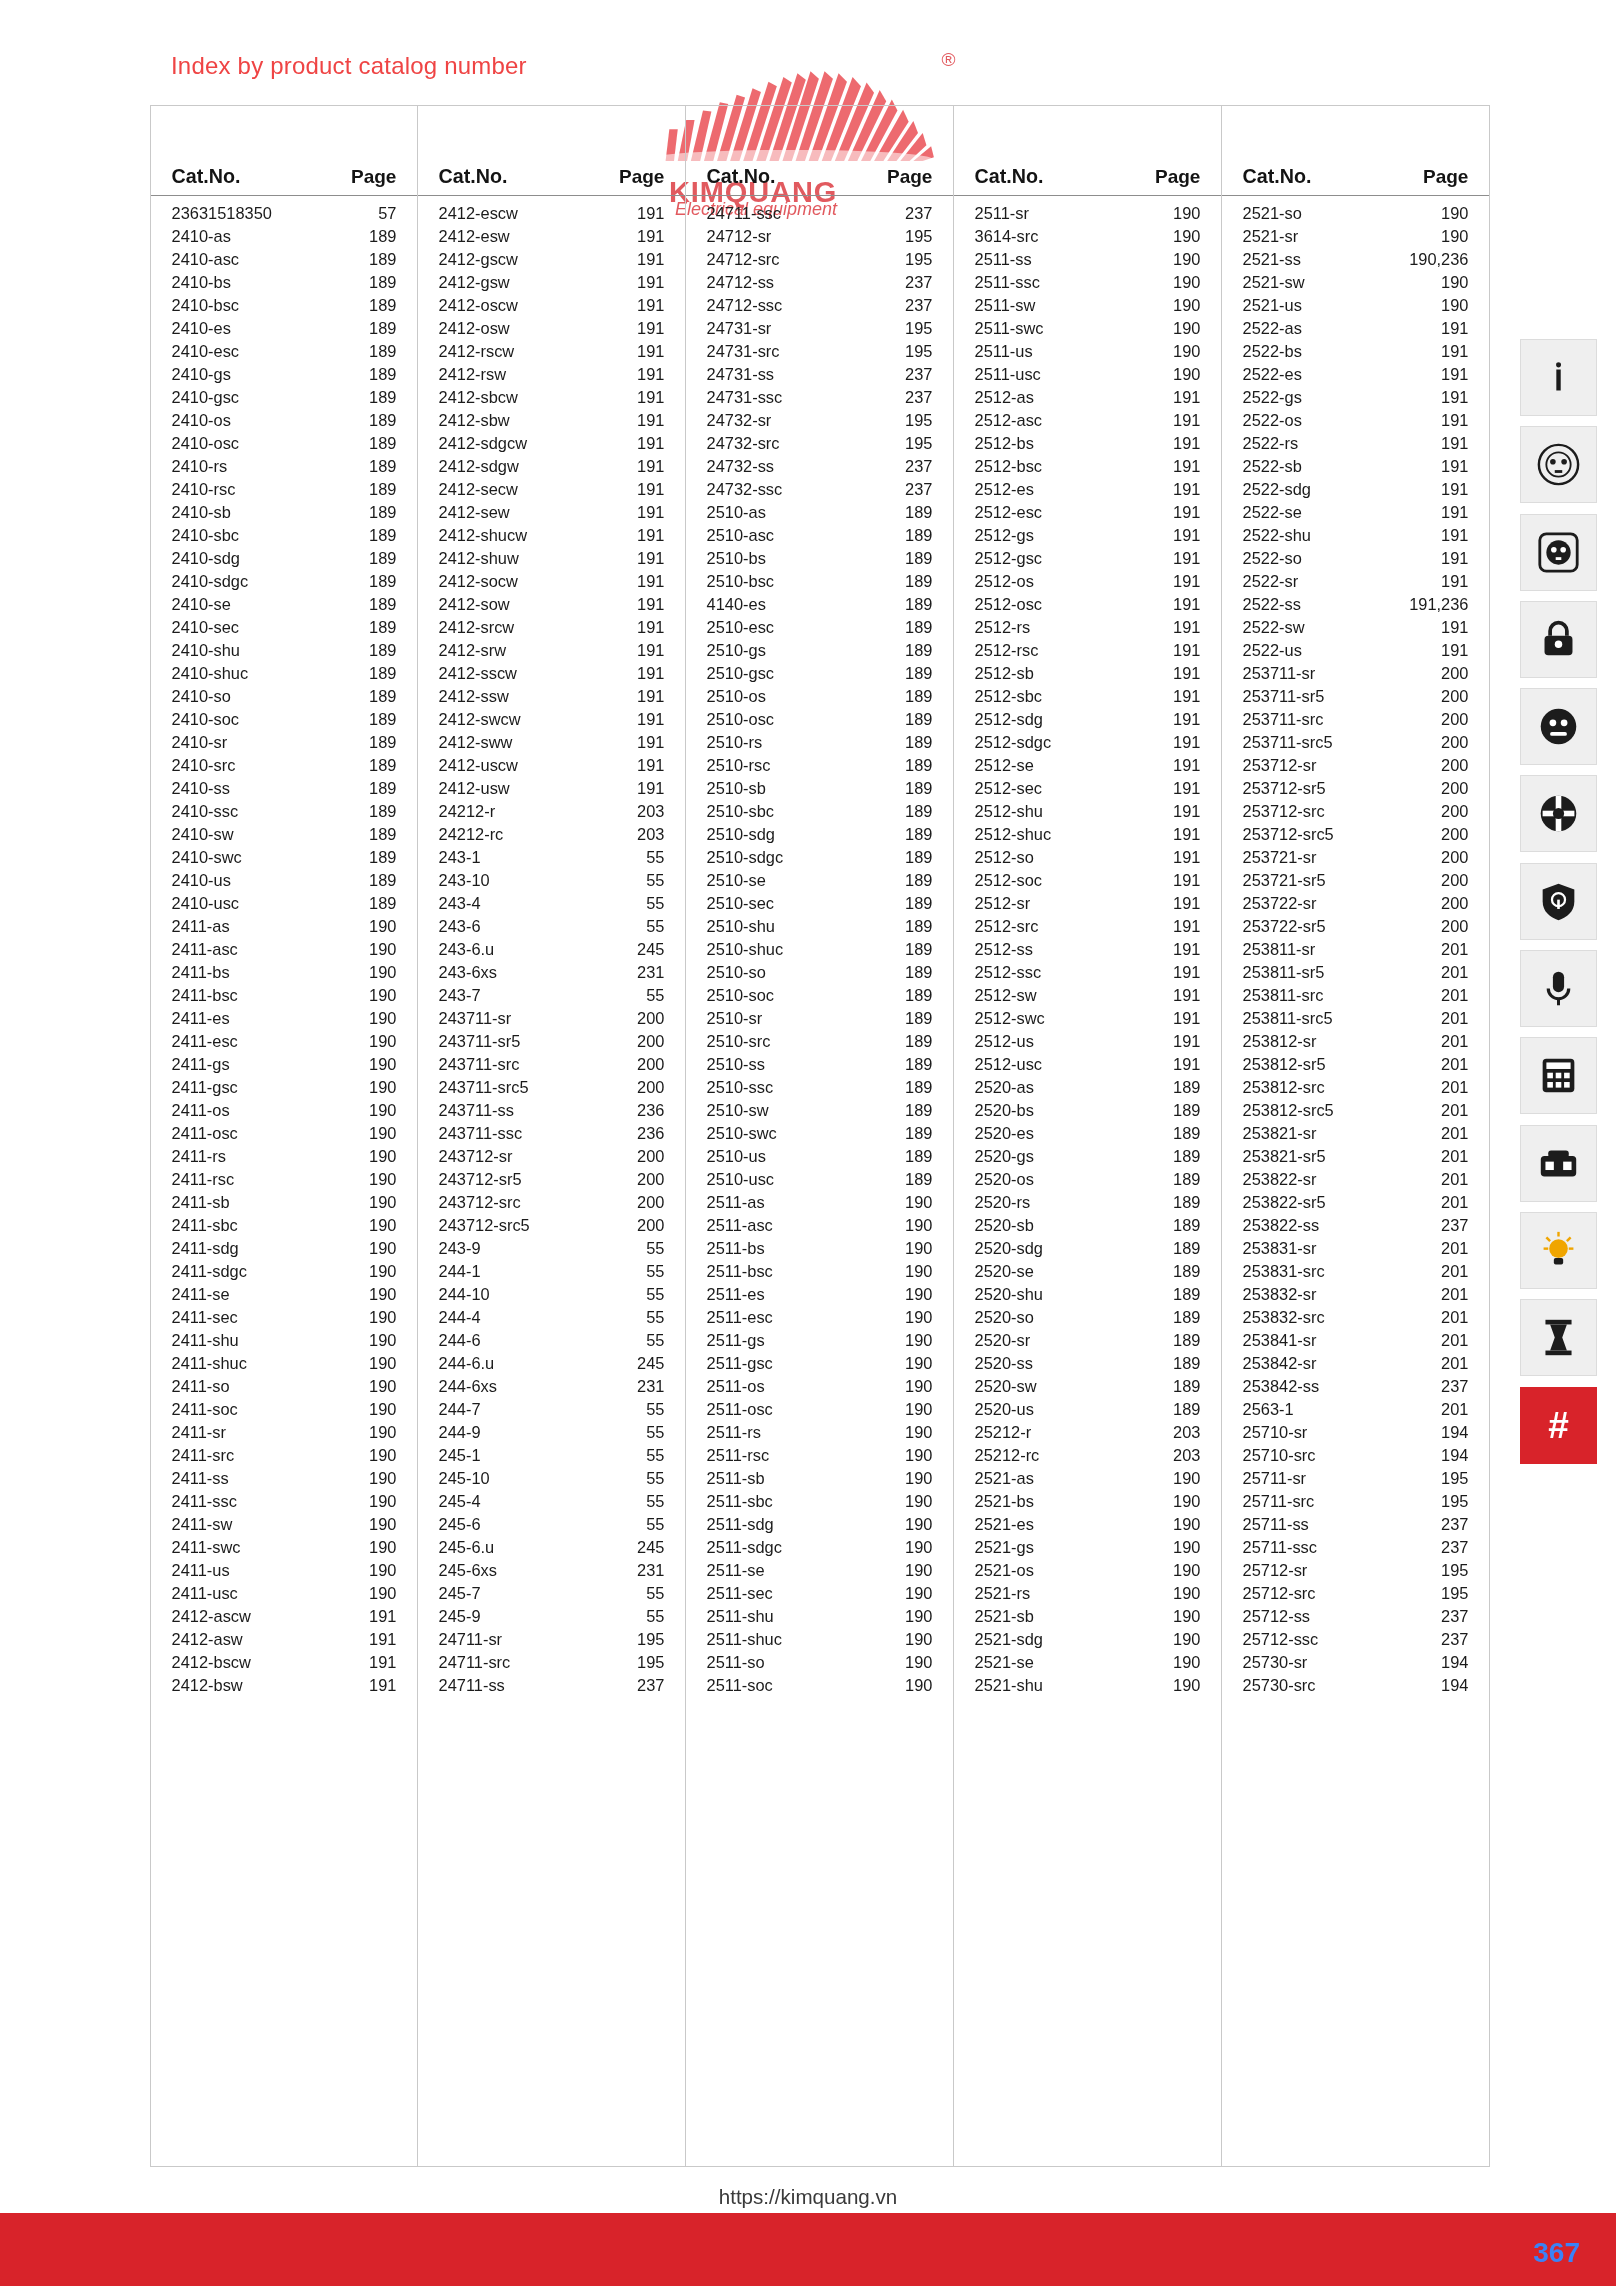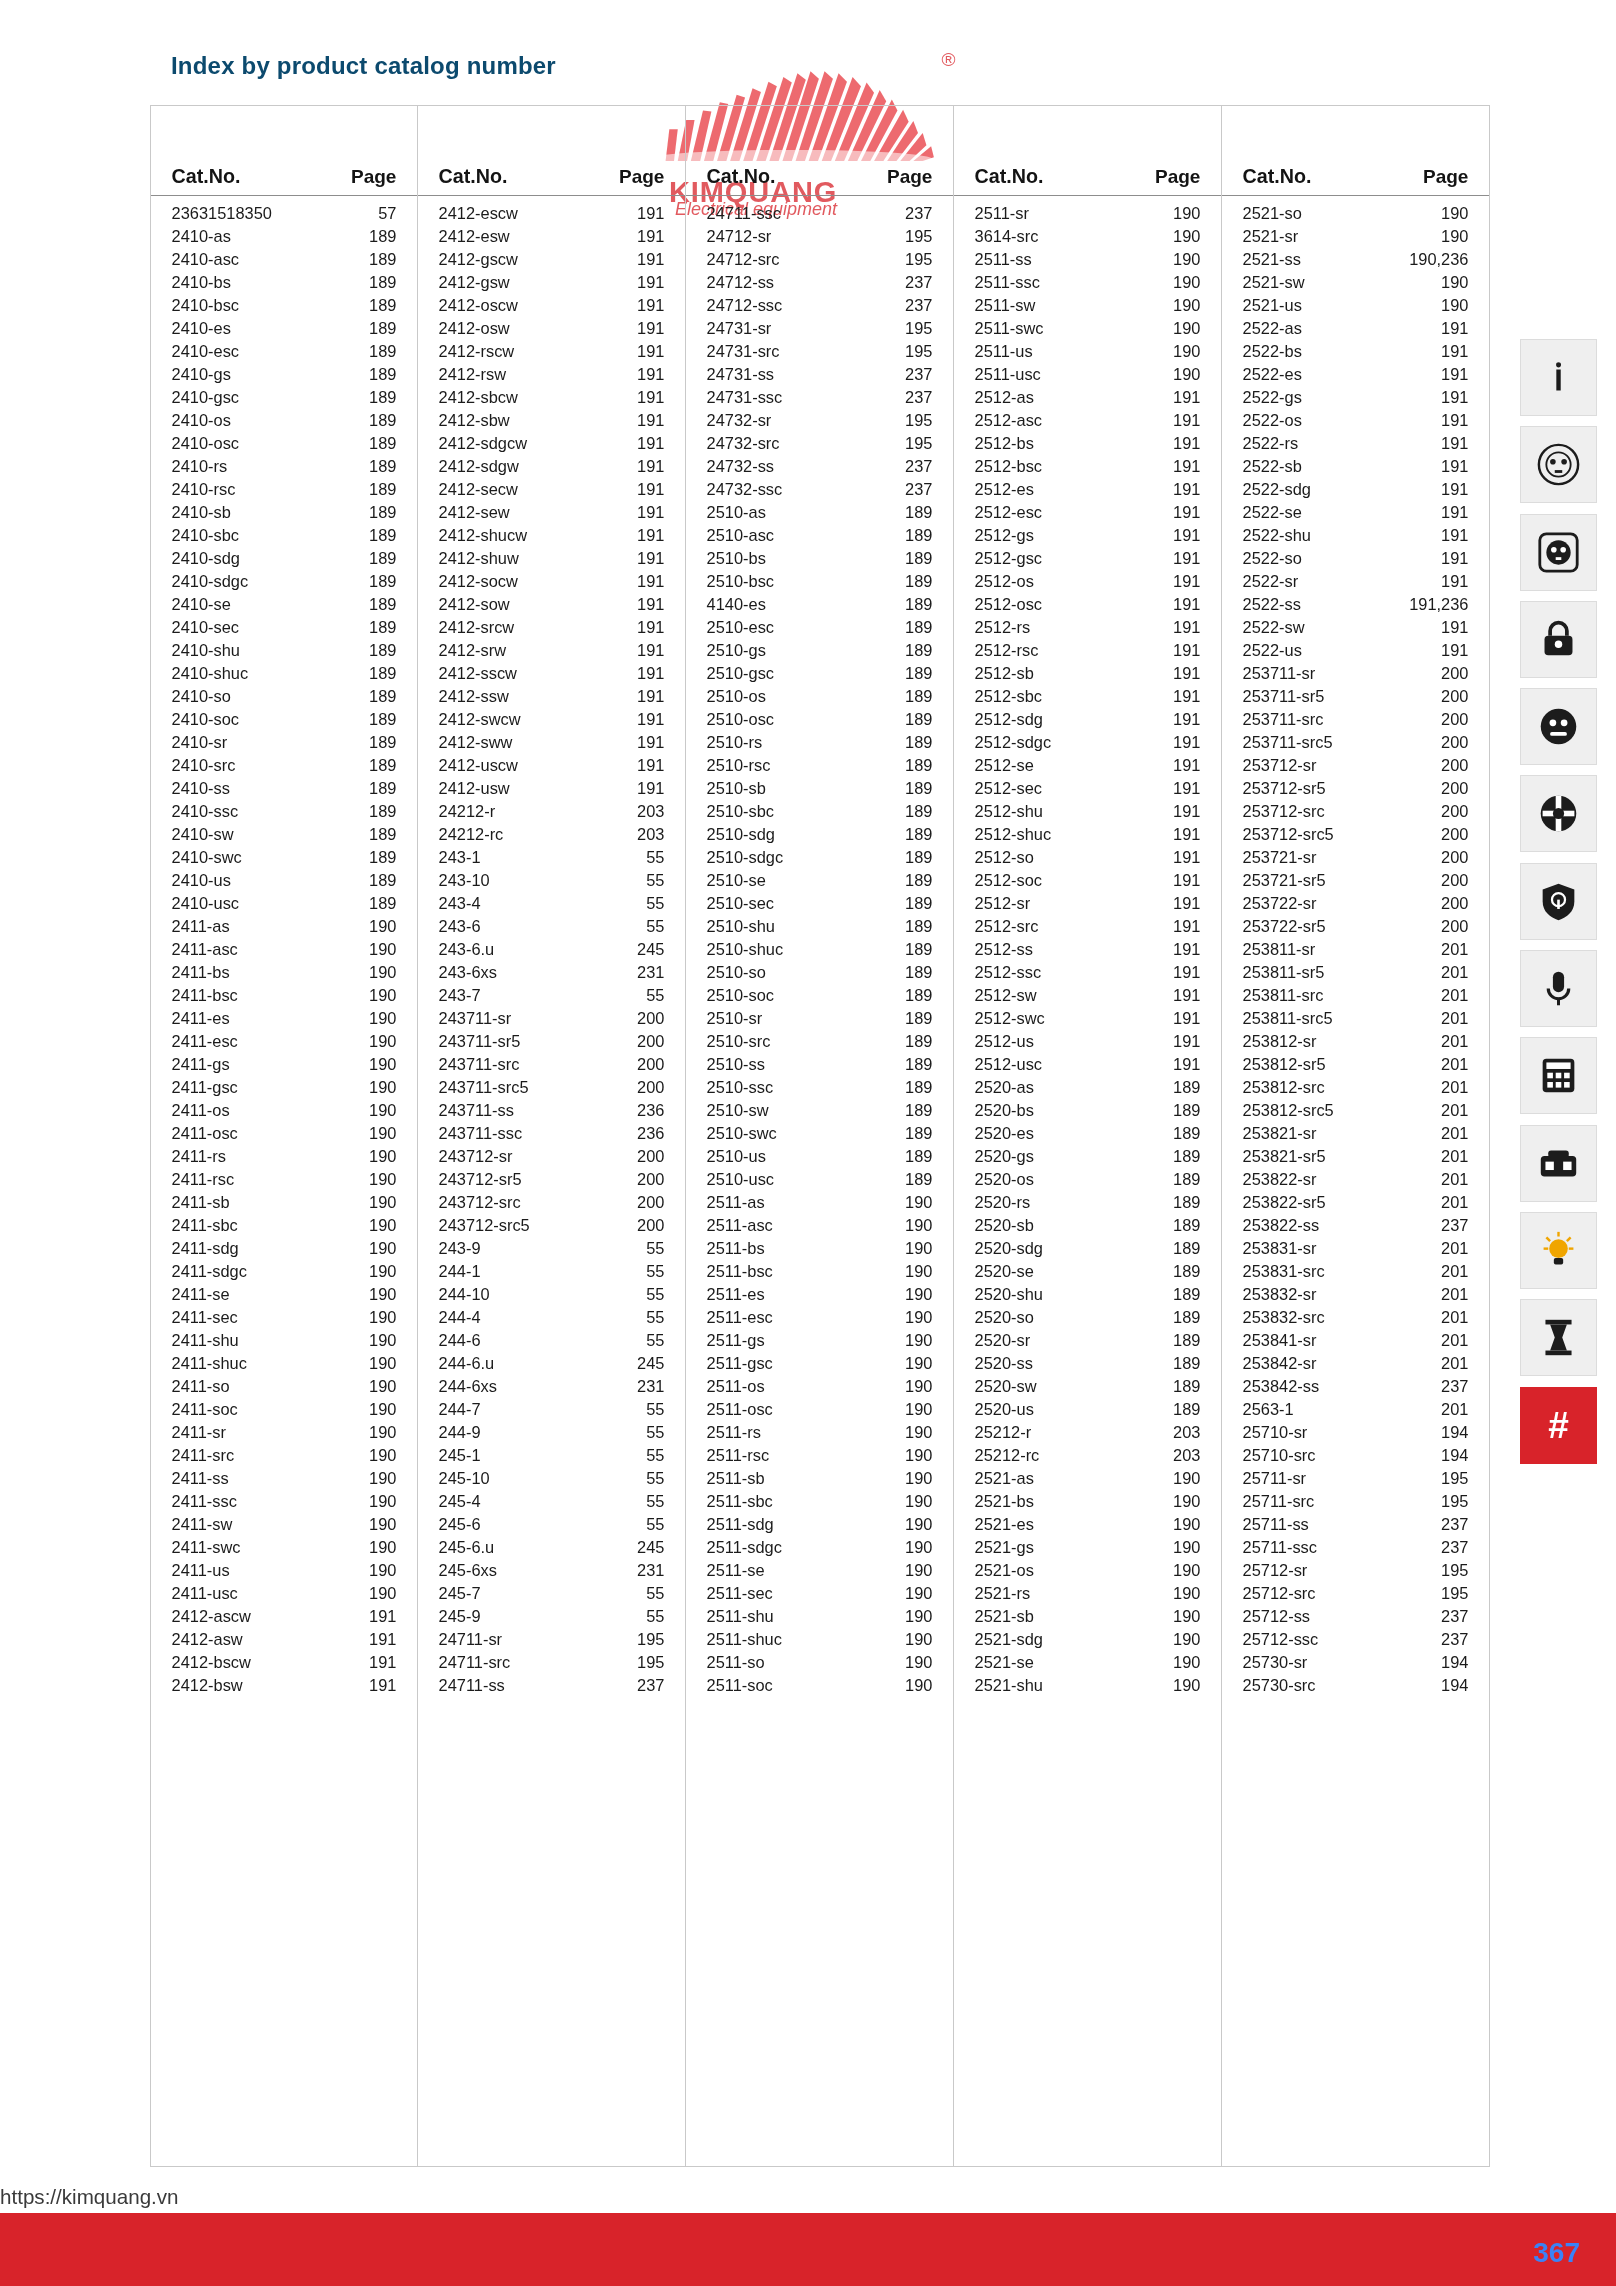--- a/index.html
+++ b/index.html
@@ -10,22 +10,22 @@
     font-family:"Liberation Sans", sans-serif;
     position:relative;
     overflow:hidden;
   }
 
   
   .page-title {
     position:absolute;
     left:171px; top:52px;
     font-size:24px;
-    font-weight:bold;
-    color:#0c4a6e;
+    font-weight:normal;
+    color:#ef4444;
     letter-spacing:0.2px;
   }
 
   
   .watermark {
     position:absolute;
     left:656px; top:19px;
     width:309px; height:197px;
     opacity:0.75;
     pointer-events:none;
@@ -140,21 +140,21 @@
   .footer-bar {
     position:absolute;
     left:0; bottom:0;
     width:1616px; height:73px;
     background:#d8232a;
   }
   .footer-url {
     position:absolute;
     left:0; bottom:77px;
     width:1616px;
-    text-align:left;
+    text-align:center;
     font-size:20.6px;
     color:#3a3a3a;
   }
   .footer-page {
     position:absolute;
     right:36px; bottom:17px;
     font-size:28px;
     font-weight:bold;
     color:#3b82f6;
   }

